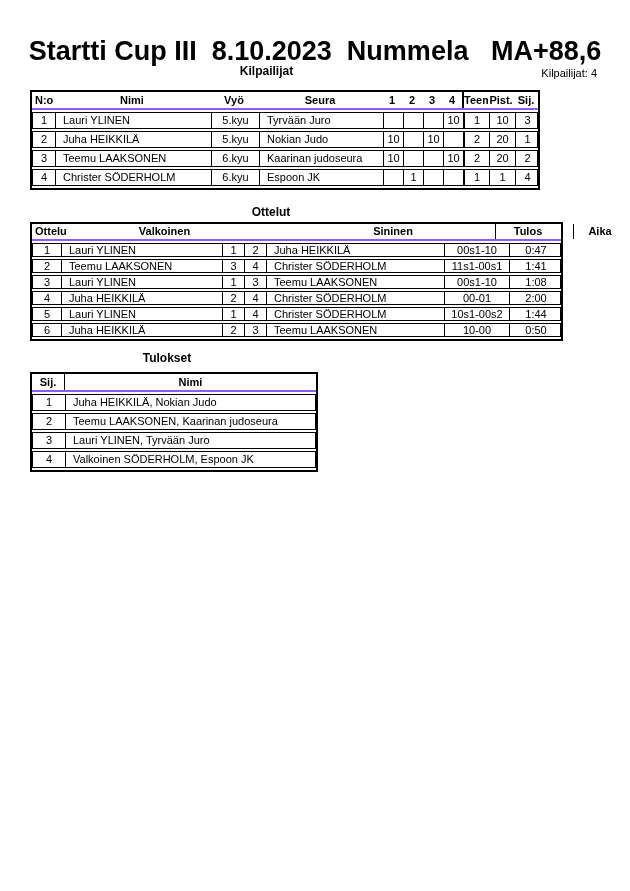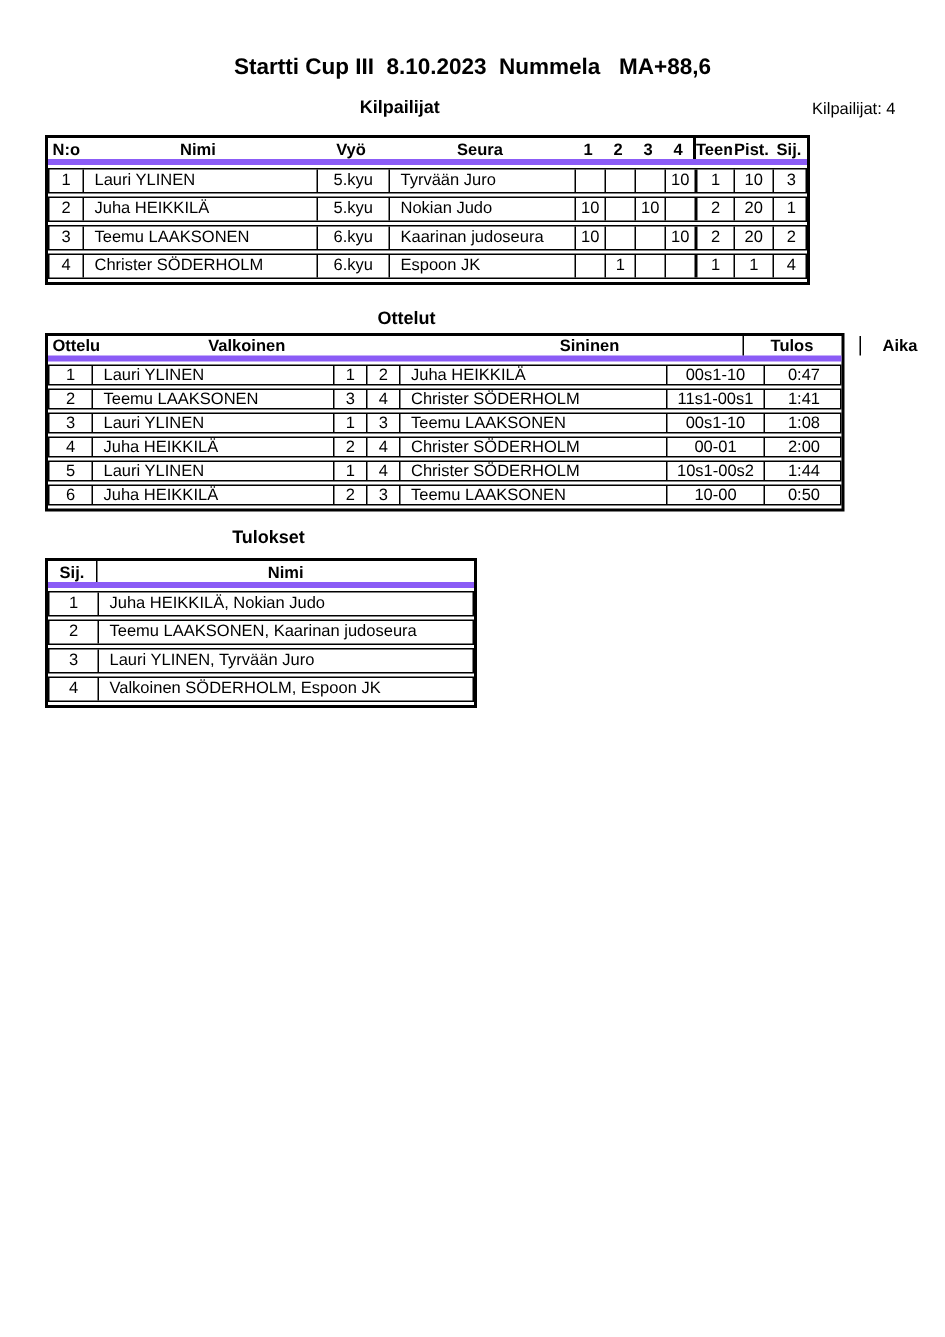--- a/index.html
+++ b/index.html
@@ -1,32 +1,32 @@
 <!DOCTYPE html>
 <html><head>
 <meta charset="utf-8">
 <style>
   * { margin:0; padding:0; box-sizing:border-box; }
   body { background:#e8e8e8; font-family:"Liberation Sans","DejaVu Sans",sans-serif; color:#000; }
   .page { position:relative; width:630px; height:891px; background:#ffffff; overflow:hidden; }
 
   .title { position:absolute; top:36px; left:0; width:630px; text-align:center;
-           font-size:15px; font-weight:bold; white-space:pre; }
+           font-size:27px; font-weight:bold; white-space:pre; }
   .sec-label { position:absolute; font-size:12px; font-weight:bold; text-align:center; white-space:pre; }
   .lbl-kilpailijat { top:64px; left:0; width:506px;padding-left:27px; }
   .lbl-ottelut    { top:205px; left:0; width:542px; }
-  .lbl-tulokset   { top:351px; left:12px; width:334px; }
+  .lbl-tulokset   { top:351px; left:0; width:334px; }
   .count-label { position:absolute; top:67px; right:33px; font-size:11px; }
 
   .tbl { position:absolute; border:2px solid #000; background:#fff; padding-bottom:2px; }
   .tbl-competitors { top:90px;  left:30px; width:510px; }
   .tbl-matches     { top:222px; left:30px; width:533px; }
   .tbl-results     { top:372px; left:30px; width:288px; }
 
-  .hrow { display:flex; border-bottom:4px solid #8b5cf6; font-weight:bold; font-size:11px; }
+  .hrow { display:flex; border-bottom:2px solid #8b5cf6; font-weight:bold; font-size:11px; }
   .tbl-competitors .hrow, .tbl-results .hrow { height:18px; line-height:16px; }
   .tbl-matches .hrow { height:17px; line-height:15px;gap:13px; }
 
   .row { display:flex; border:1px solid #000; margin-top:2px; font-size:11px; }
   .tbl-competitors .row, .tbl-results .row { height:17px; line-height:15px; }
   .tbl-matches .row { height:14px; line-height:12px; }
 
   .c { flex:0 0 auto; text-align:center; overflow:hidden; white-space:nowrap; }
   .c.lft { text-align:left; padding-left:7px; }
   .bl  { border-left:1px solid #000; }

